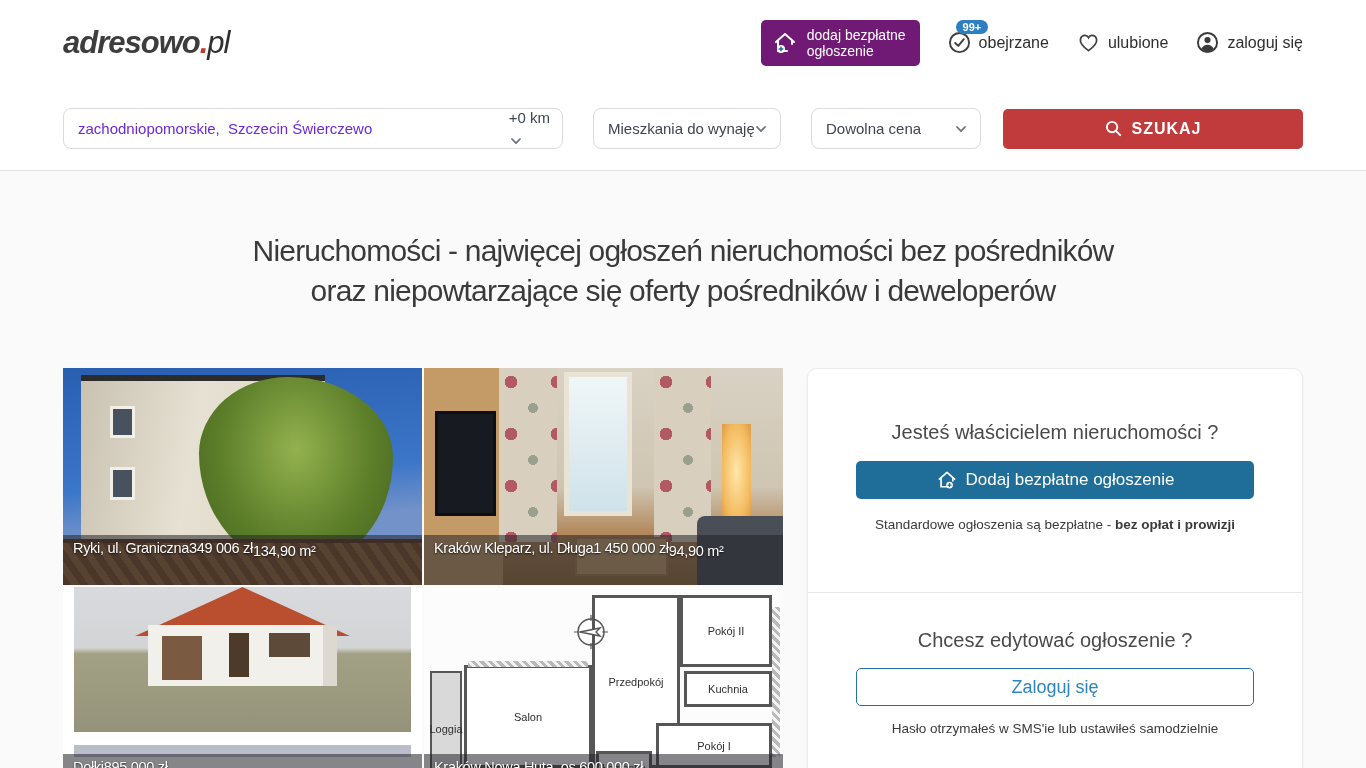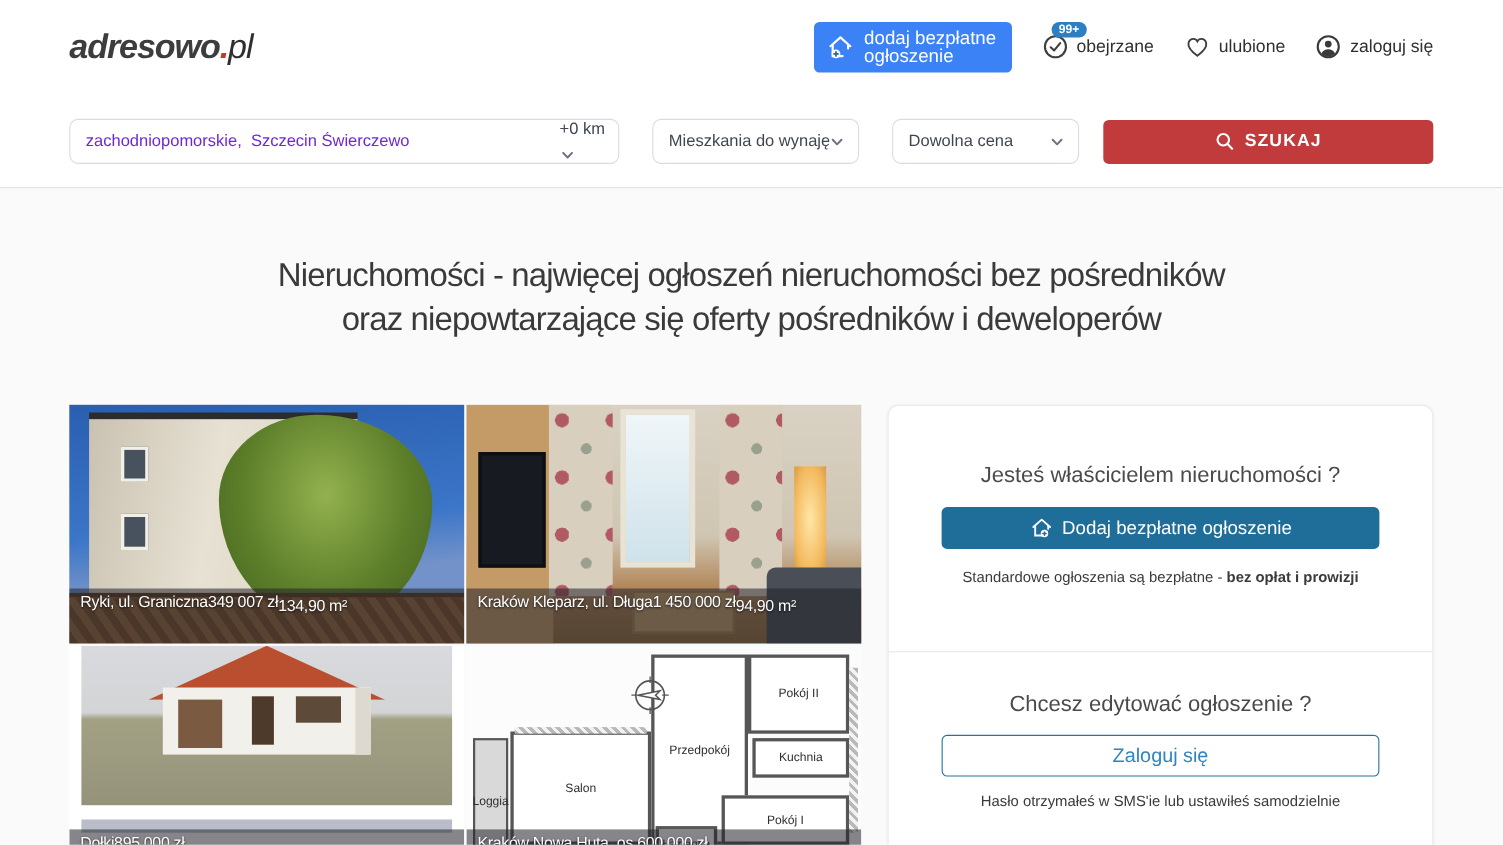--- a/index.html
+++ b/index.html
@@ -8,23 +8,23 @@
 
   
   .topbar { background:#fff; height:85px; display:flex; align-items:center;
             justify-content:space-between; padding:0 63px; }
   .logo { font-style:italic; font-size:31px; letter-spacing:-1px; cursor:pointer; }
   .logo .brand-main { font-weight:700; color:#3d3d3d; }
   .logo .brand-dot  { font-weight:700; color:#c0392b; }
   .logo .brand-tld  { font-weight:400; color:#2f2f2f; }
 
   .top-actions { display:flex; align-items:center; gap:28px; }
-  .btn-add { background:#3b82f6; color:#fff; border:none; border-radius:5px;
+  .btn-add { background:#701a75; color:#fff; border:none; border-radius:5px;
              display:flex; align-items:center; gap:9px; padding:7px 14px 7px 11px;
-             font-size:17px; line-height:16px; text-align:left; cursor:pointer;
+             font-size:14px; line-height:16px; text-align:left; cursor:pointer;
              font-family:"Liberation Sans", sans-serif;margin-left:12px; }
   .top-link { display:flex; align-items:center; gap:8px; font-size:16px; color:#2f2f2f;
               cursor:pointer; position:relative; }
   .badge { position:absolute; top:-11px; left:8px; background:#2e7fc1; color:#fff;
            font-size:11px; font-weight:700; border-radius:9px; padding:1px 7px; }
 
   
   .searchrow { background:#fff; border-bottom:1px solid #e2e2e2; padding:23px 63px 21px; 
                display:flex; align-items:center; }
   .loc-box { width:500px; height:41px; border:1px solid #d8dbe0; border-radius:8px;
@@ -251,21 +251,21 @@
       <div class="t1-house">
         <div class="t1-win" style="left:12%;top:14%;width:10%;height:18%;"></div>
         <div class="t1-win" style="left:12%;top:48%;width:10%;height:18%;"></div>
         <div class="t1-win" style="left:62%;top:10%;width:16%;height:24%;"></div>
       </div>
       <div class="t1-tree"></div>
       <div class="t1-fence"></div>
       <div class="overlay">
         <div class="ov-line1">
           <span>Ryki, ul. Graniczna</span>
-          <span>349 007 zł</span>
+          <span>349 006 zł</span>
         </div>
         <div class="ov-line2">134,90 m²</div>
       </div>
     </div>
 
     <div class="tile ph2">
       <div class="t2-shelf"></div>
       <div class="t2-tv"></div>
       <div class="t2-curtain t2-cl"></div>
       <div class="t2-window"></div>

